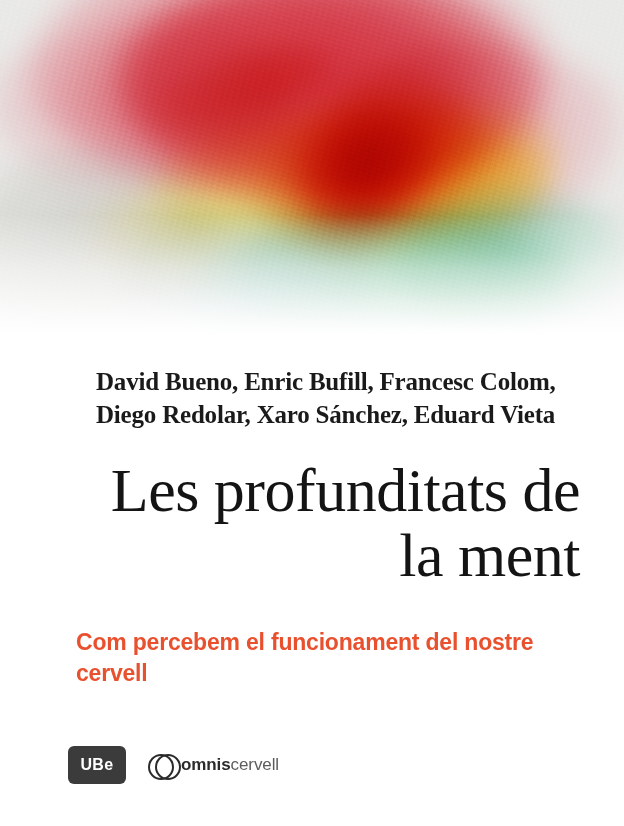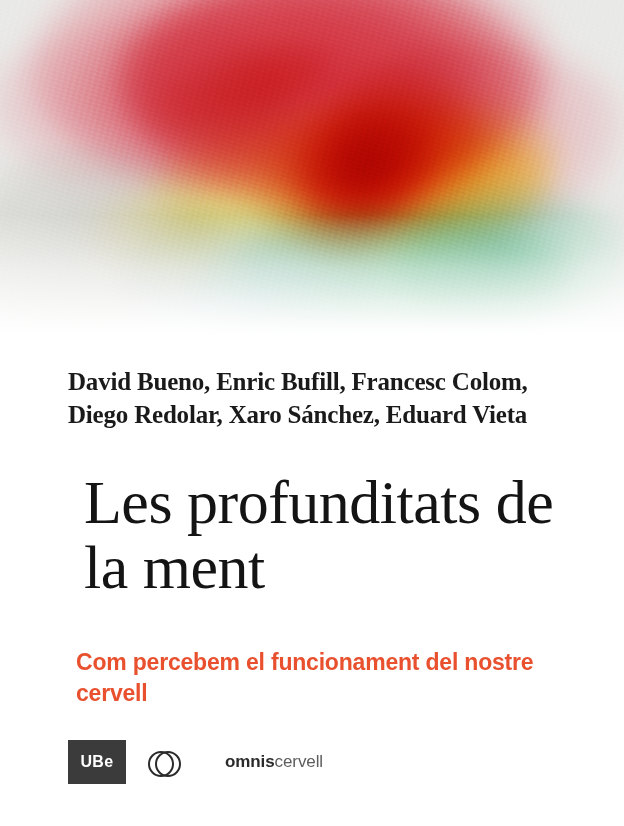--- a/index.html
+++ b/index.html
@@ -148,37 +148,38 @@
 
   
   .text-area {
     position: absolute;
     left: 0;
     top: 335px;
     width: 624px;
   }
   .authors {
     margin: 0;
-    padding: 30px 58px 0 68px;
+    padding: 30px 58px 0 96px;
     font-family: "Liberation Serif", serif;
     font-weight: bold;
     font-size: 25px;
     line-height: 1.33;
     color: #1a1a1a;
     letter-spacing: -0.2px;
   }
   .title {
-    margin: 16px;
+    margin: 4px;
     padding: 22px 40px 0 68px;
     font-family: "Liberation Serif", serif;
     font-weight: normal;
     font-size: 62px;
     line-height: 1.06;
     color: #141414;
     letter-spacing: -0.5px;
+    text-align: right;
   }
   .subtitle {
     margin: 8px;
     padding: 30px 60px 0 68px;
     font-family: "Liberation Sans", sans-serif;
     font-weight: bold;
     font-size: 23px;
     line-height: 1.35;
     color: #e8502e;
     letter-spacing: -0.2px;
@@ -188,30 +189,31 @@
   .logo-row {
     position: absolute;
     left: 68px;
     bottom: 42px;
     display: flex;
     align-items: center;
     gap: 22px;
   }
   .ube-logo {
     width: 58px;
-    height: 44px;
+    height: 38px;
     background: #3b3b3b;
     color: #ffffff;
     font-family: "Liberation Sans", sans-serif;
     font-size: 16px;
     font-weight: bold;
     letter-spacing: 0.4px;
     display: flex;
     align-items: center;
     justify-content: center;
+    border-radius: 6px;
   }
   .omnis-logo {
     display: flex;
     align-items: center;
     gap: 7px;
   }
   .omnis-mark {
     position: relative;
     width: 26px;
     height: 26px;
@@ -226,21 +228,21 @@
   }
   .omnis-mark .ring.left { left: 0; }
   .omnis-mark .ring.right { left: 7px; }
   .omnis-word {
     font-family: "Liberation Sans", sans-serif;
     font-size: 17px;
     letter-spacing: -0.1px;
     color: #2b2b2b;
     white-space: nowrap;
   }
-  .omnis-word .bold { font-weight: bold; padding-left: 44px; }
+  .omnis-word .bold { font-weight: bold; }
   .omnis-word .light { font-weight: normal; color: #5d5d5d; }
 </style>
 </head>
 <body>
 
 <div class="cover">
 
   <div class="art-band">
     <div class="art-layer blob-pale-left"></div>
     <div class="art-layer blob-pink-a"></div>

